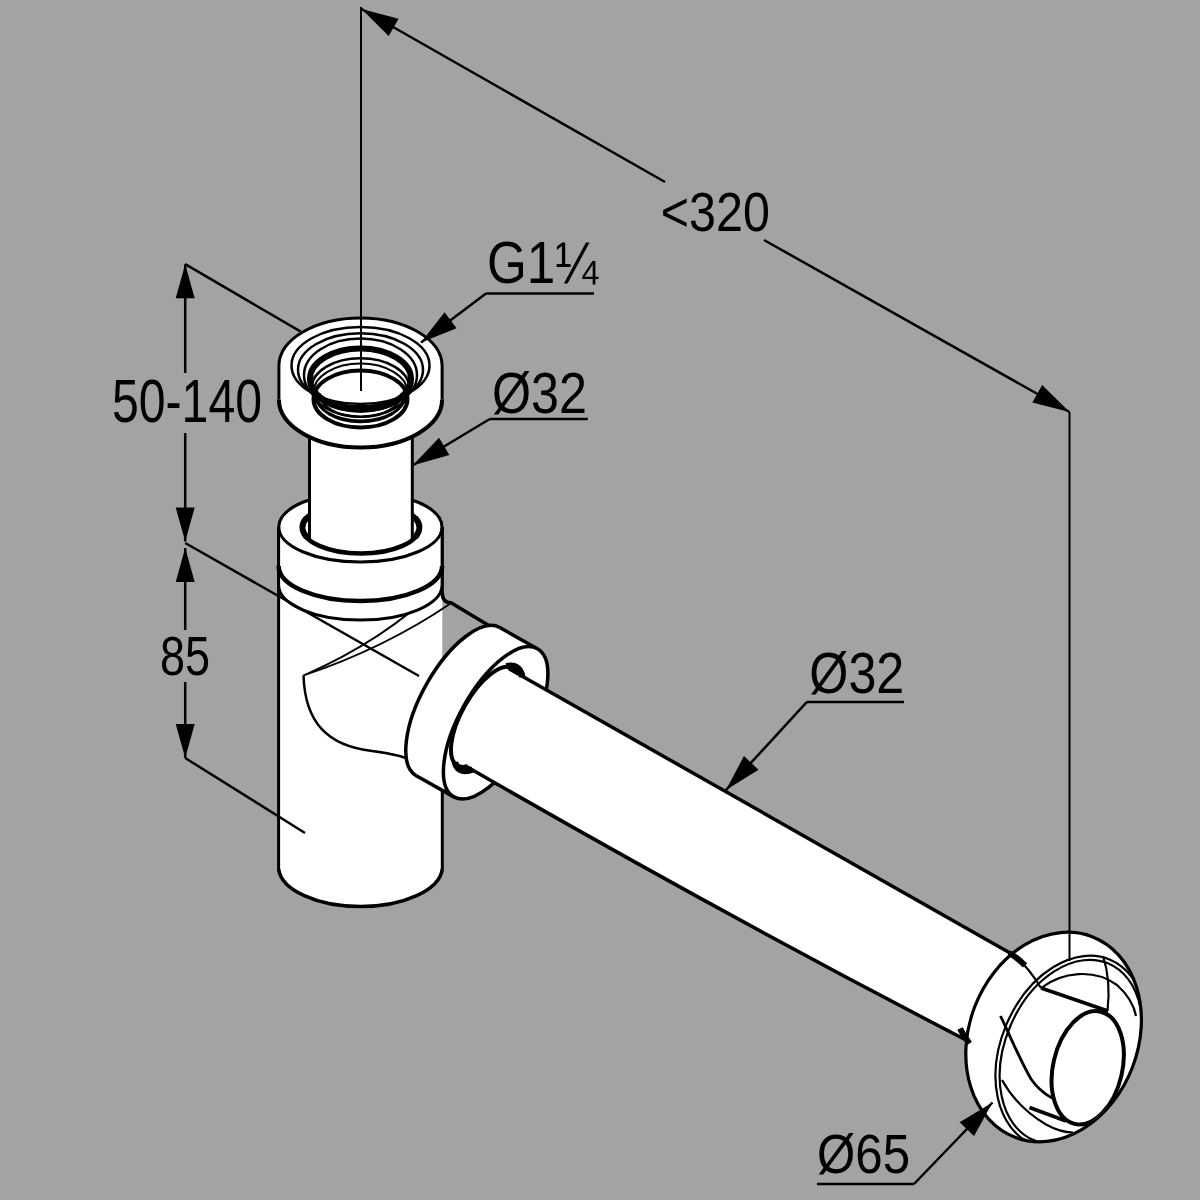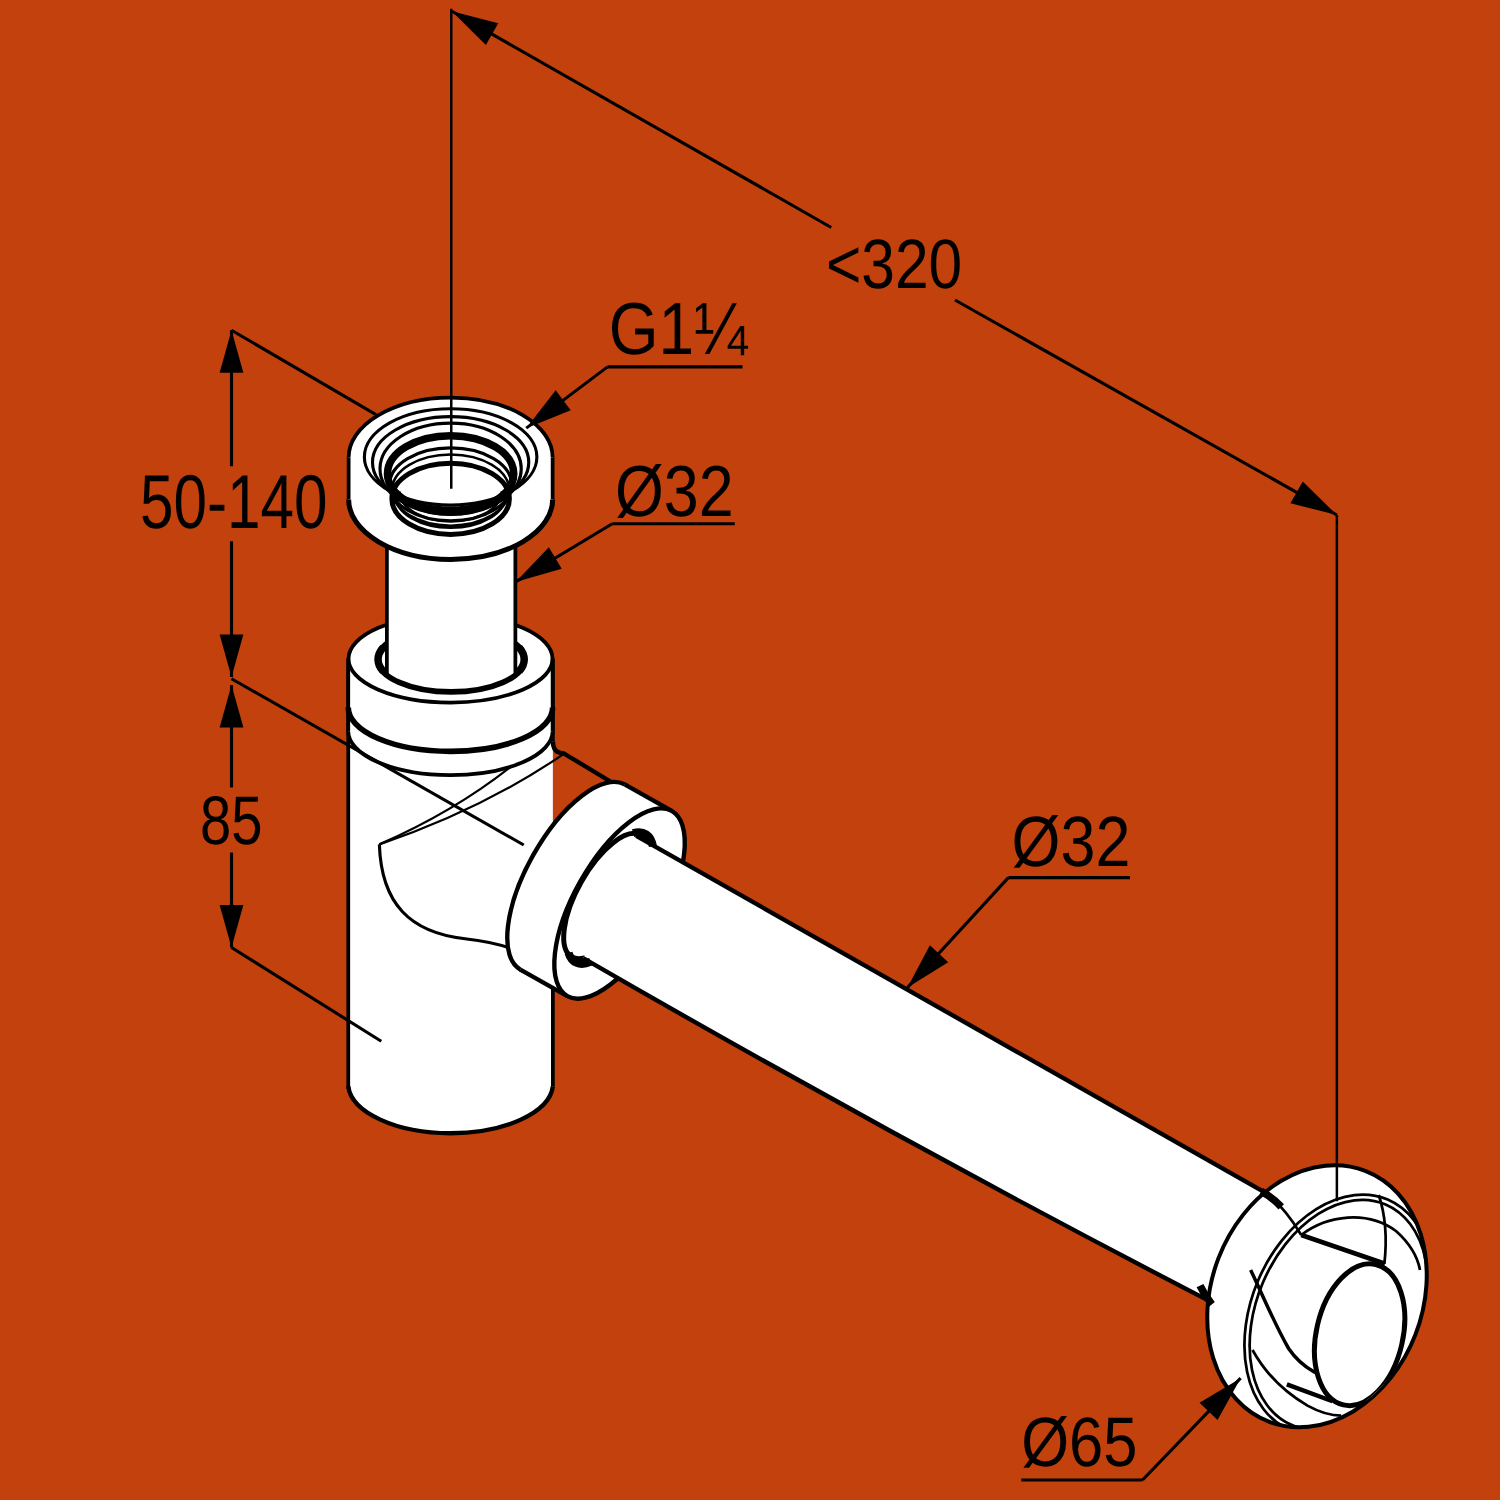--- a/index.html
+++ b/index.html
@@ -1,16 +1,16 @@
 <!DOCTYPE html>
 <html><head>
 <meta charset="utf-8">
 <style>
   html,body{margin:0;padding:0;background:#fff;}
-  #page{width:1200px;height:1200px;position:relative;background:#c2410c;overflow:hidden;}
+  #page{width:1200px;height:1200px;position:relative;background:#a3a3a3;overflow:hidden;}
   svg{display:block;}
   text{font-family:"Liberation Sans", sans-serif; fill:#000;}
 </style>
 </head>
 <body>
 <div id="page">
 <svg width="1200" height="1200" viewBox="0 0 1200 1200" fill="none" stroke-linecap="butt">
 
 <g id="part" stroke="#000">
 

